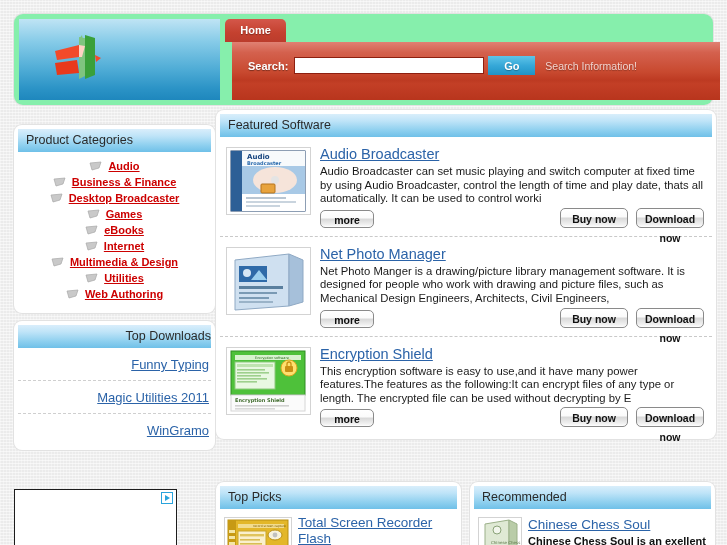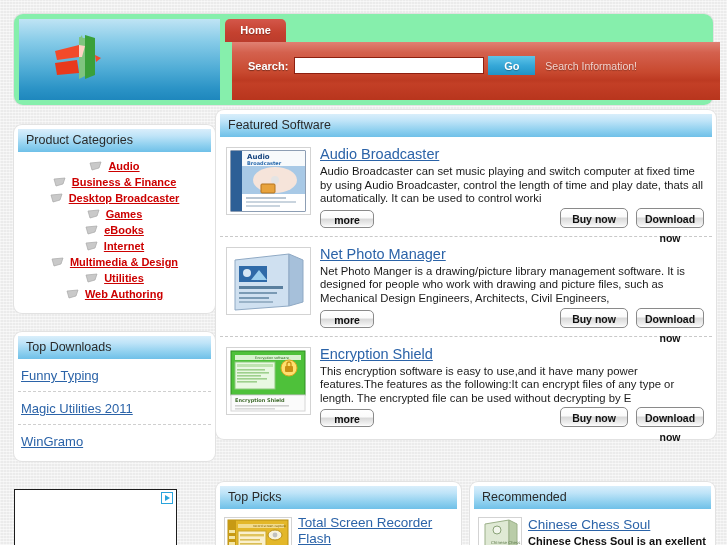--- a/index.html
+++ b/index.html
@@ -112,21 +112,21 @@
     padding: 2px 0; cursor: pointer;
   }
   .bullet {
     width: 13px; height: 11px; margin-right: 6px; flex: none;
   }
   .cat-link {
     color: #cc0000; font-size: 11px; font-weight: bold;
     text-decoration: underline;
   }
 
-  .dl-panel { width: 201px; margin-top: 19px; box-sizing: border-box; }
+  .dl-panel { width: 201px; margin-top: 8px; box-sizing: border-box; text-align: right; }
   .dl-row {
     padding: 7px 2px 7px 3px;
     border-bottom: 1px dashed #cfcfcf;
   }
   .dl-row:last-child { border-bottom: none; }
   .dl-link {
     color: #2b63a8; font-size: 13px; text-decoration: underline;
     cursor: pointer;
   }
 

